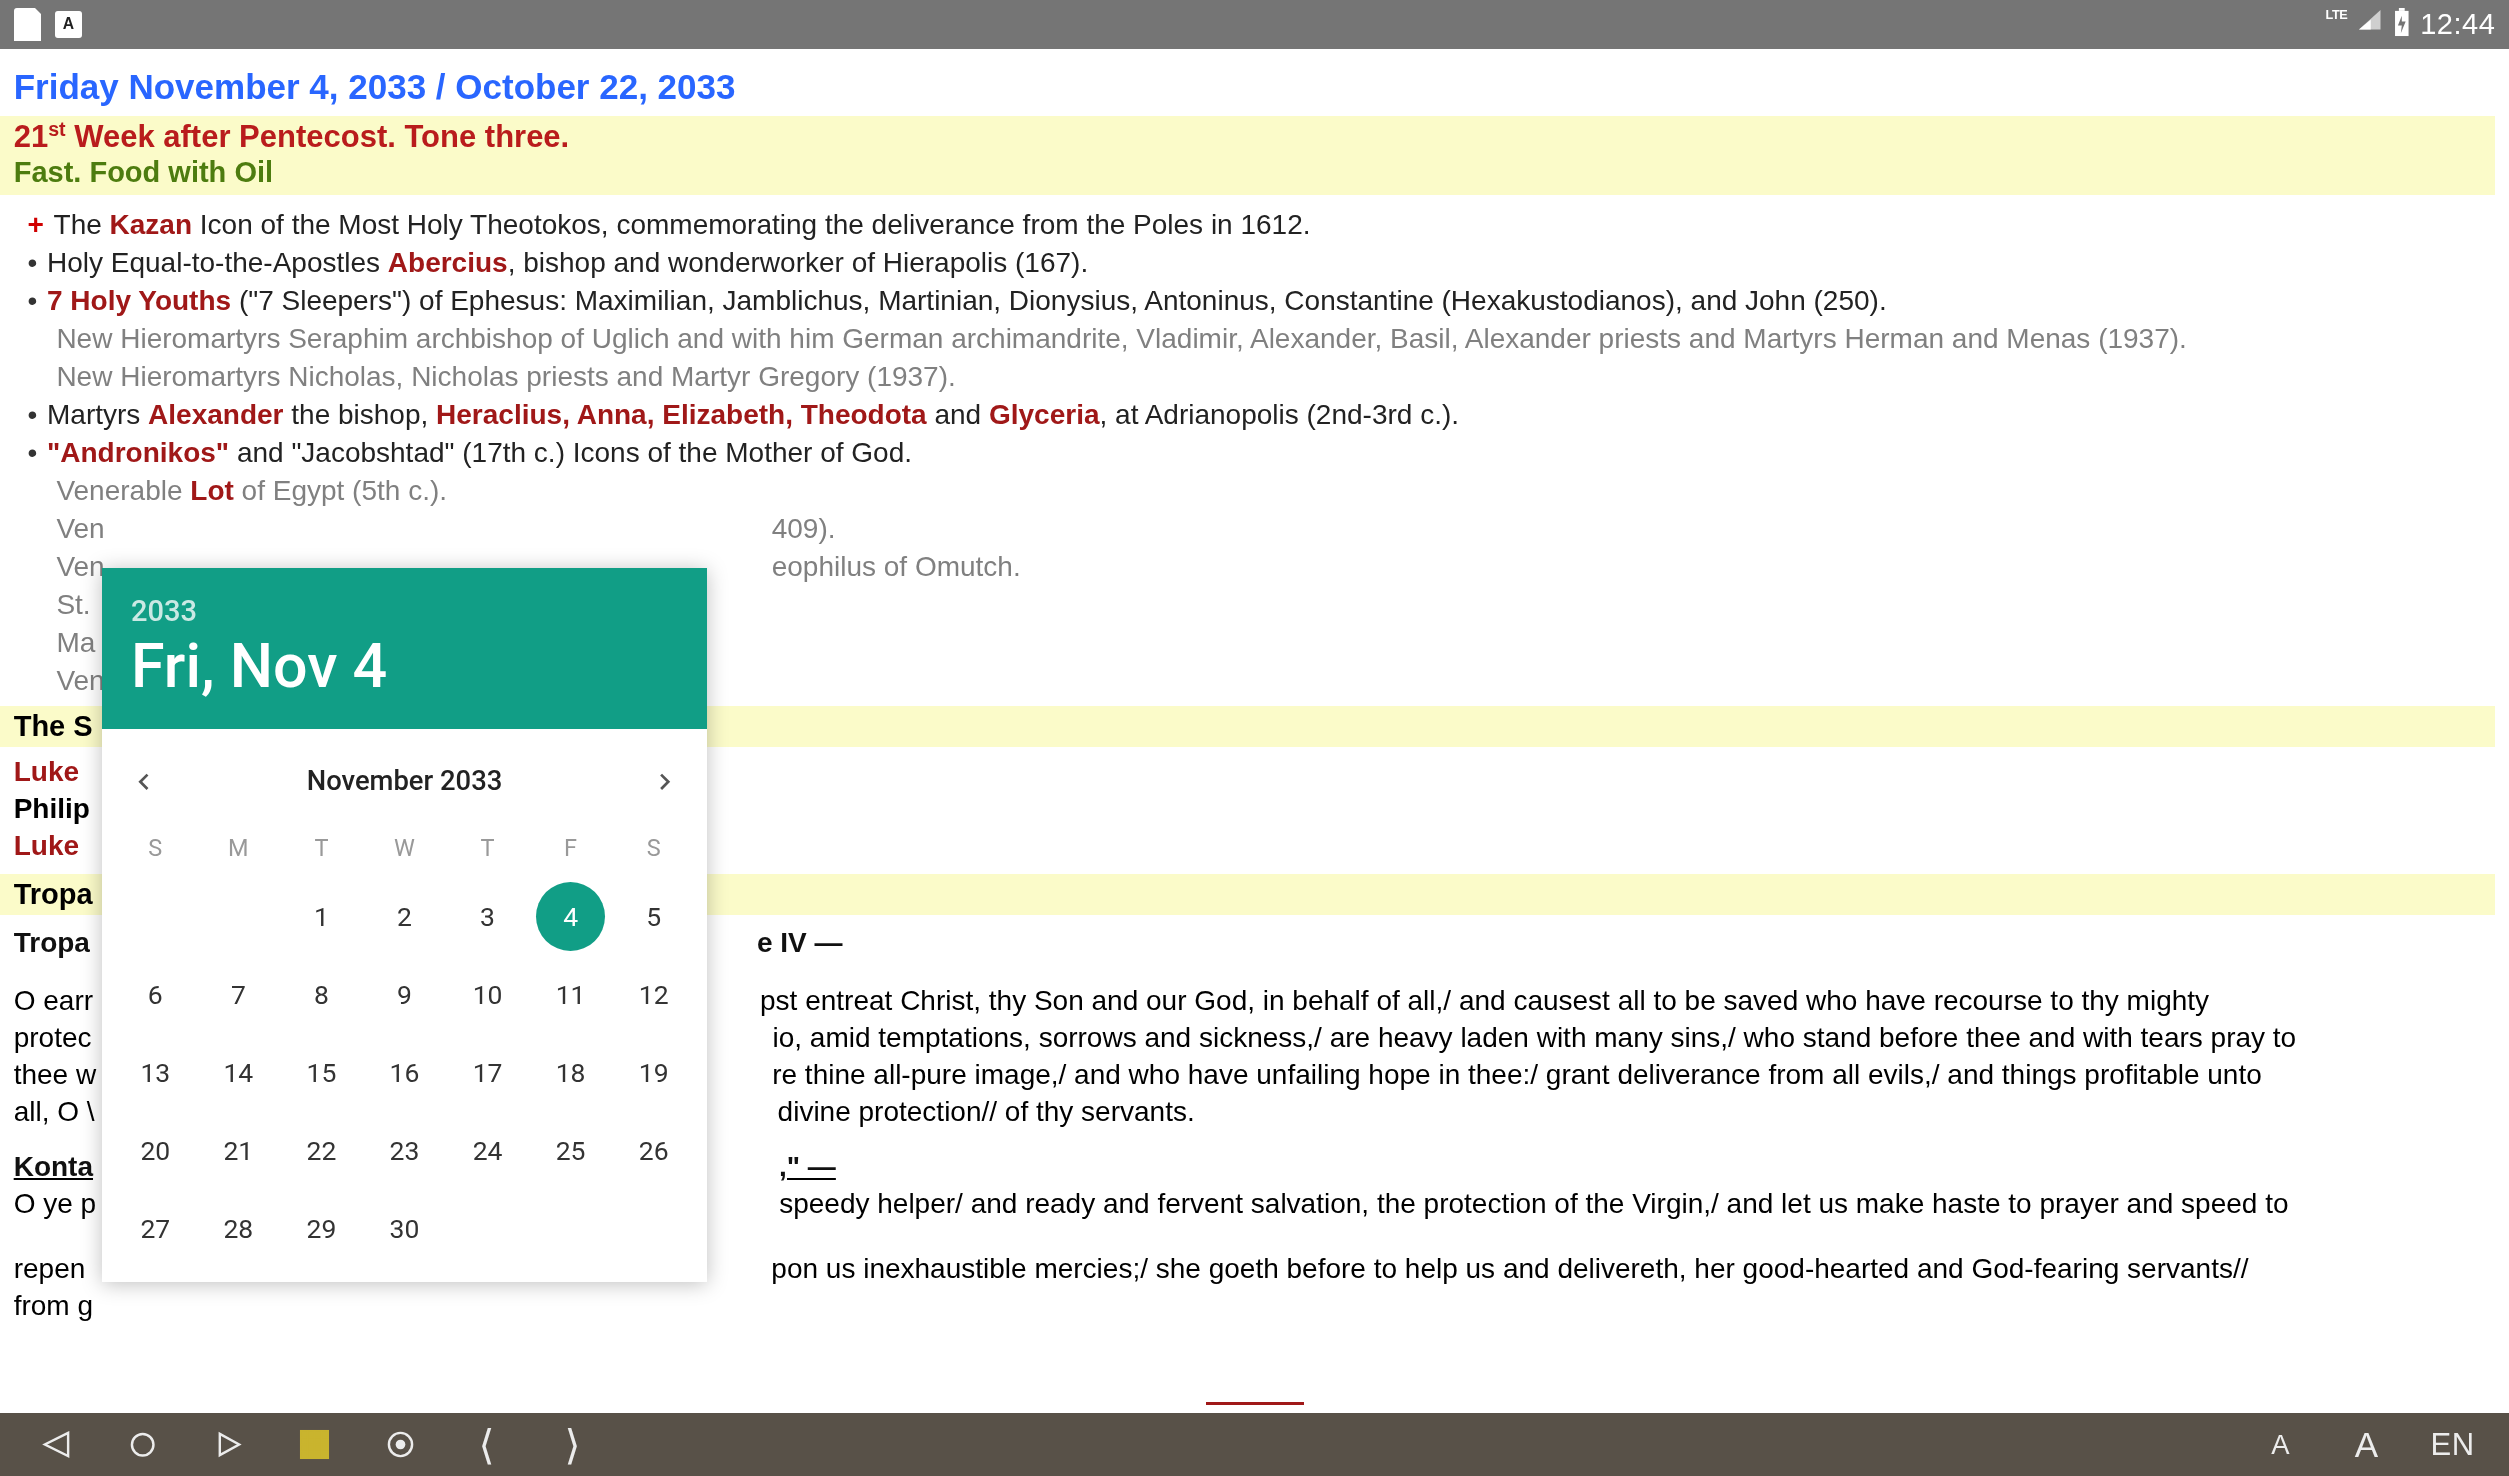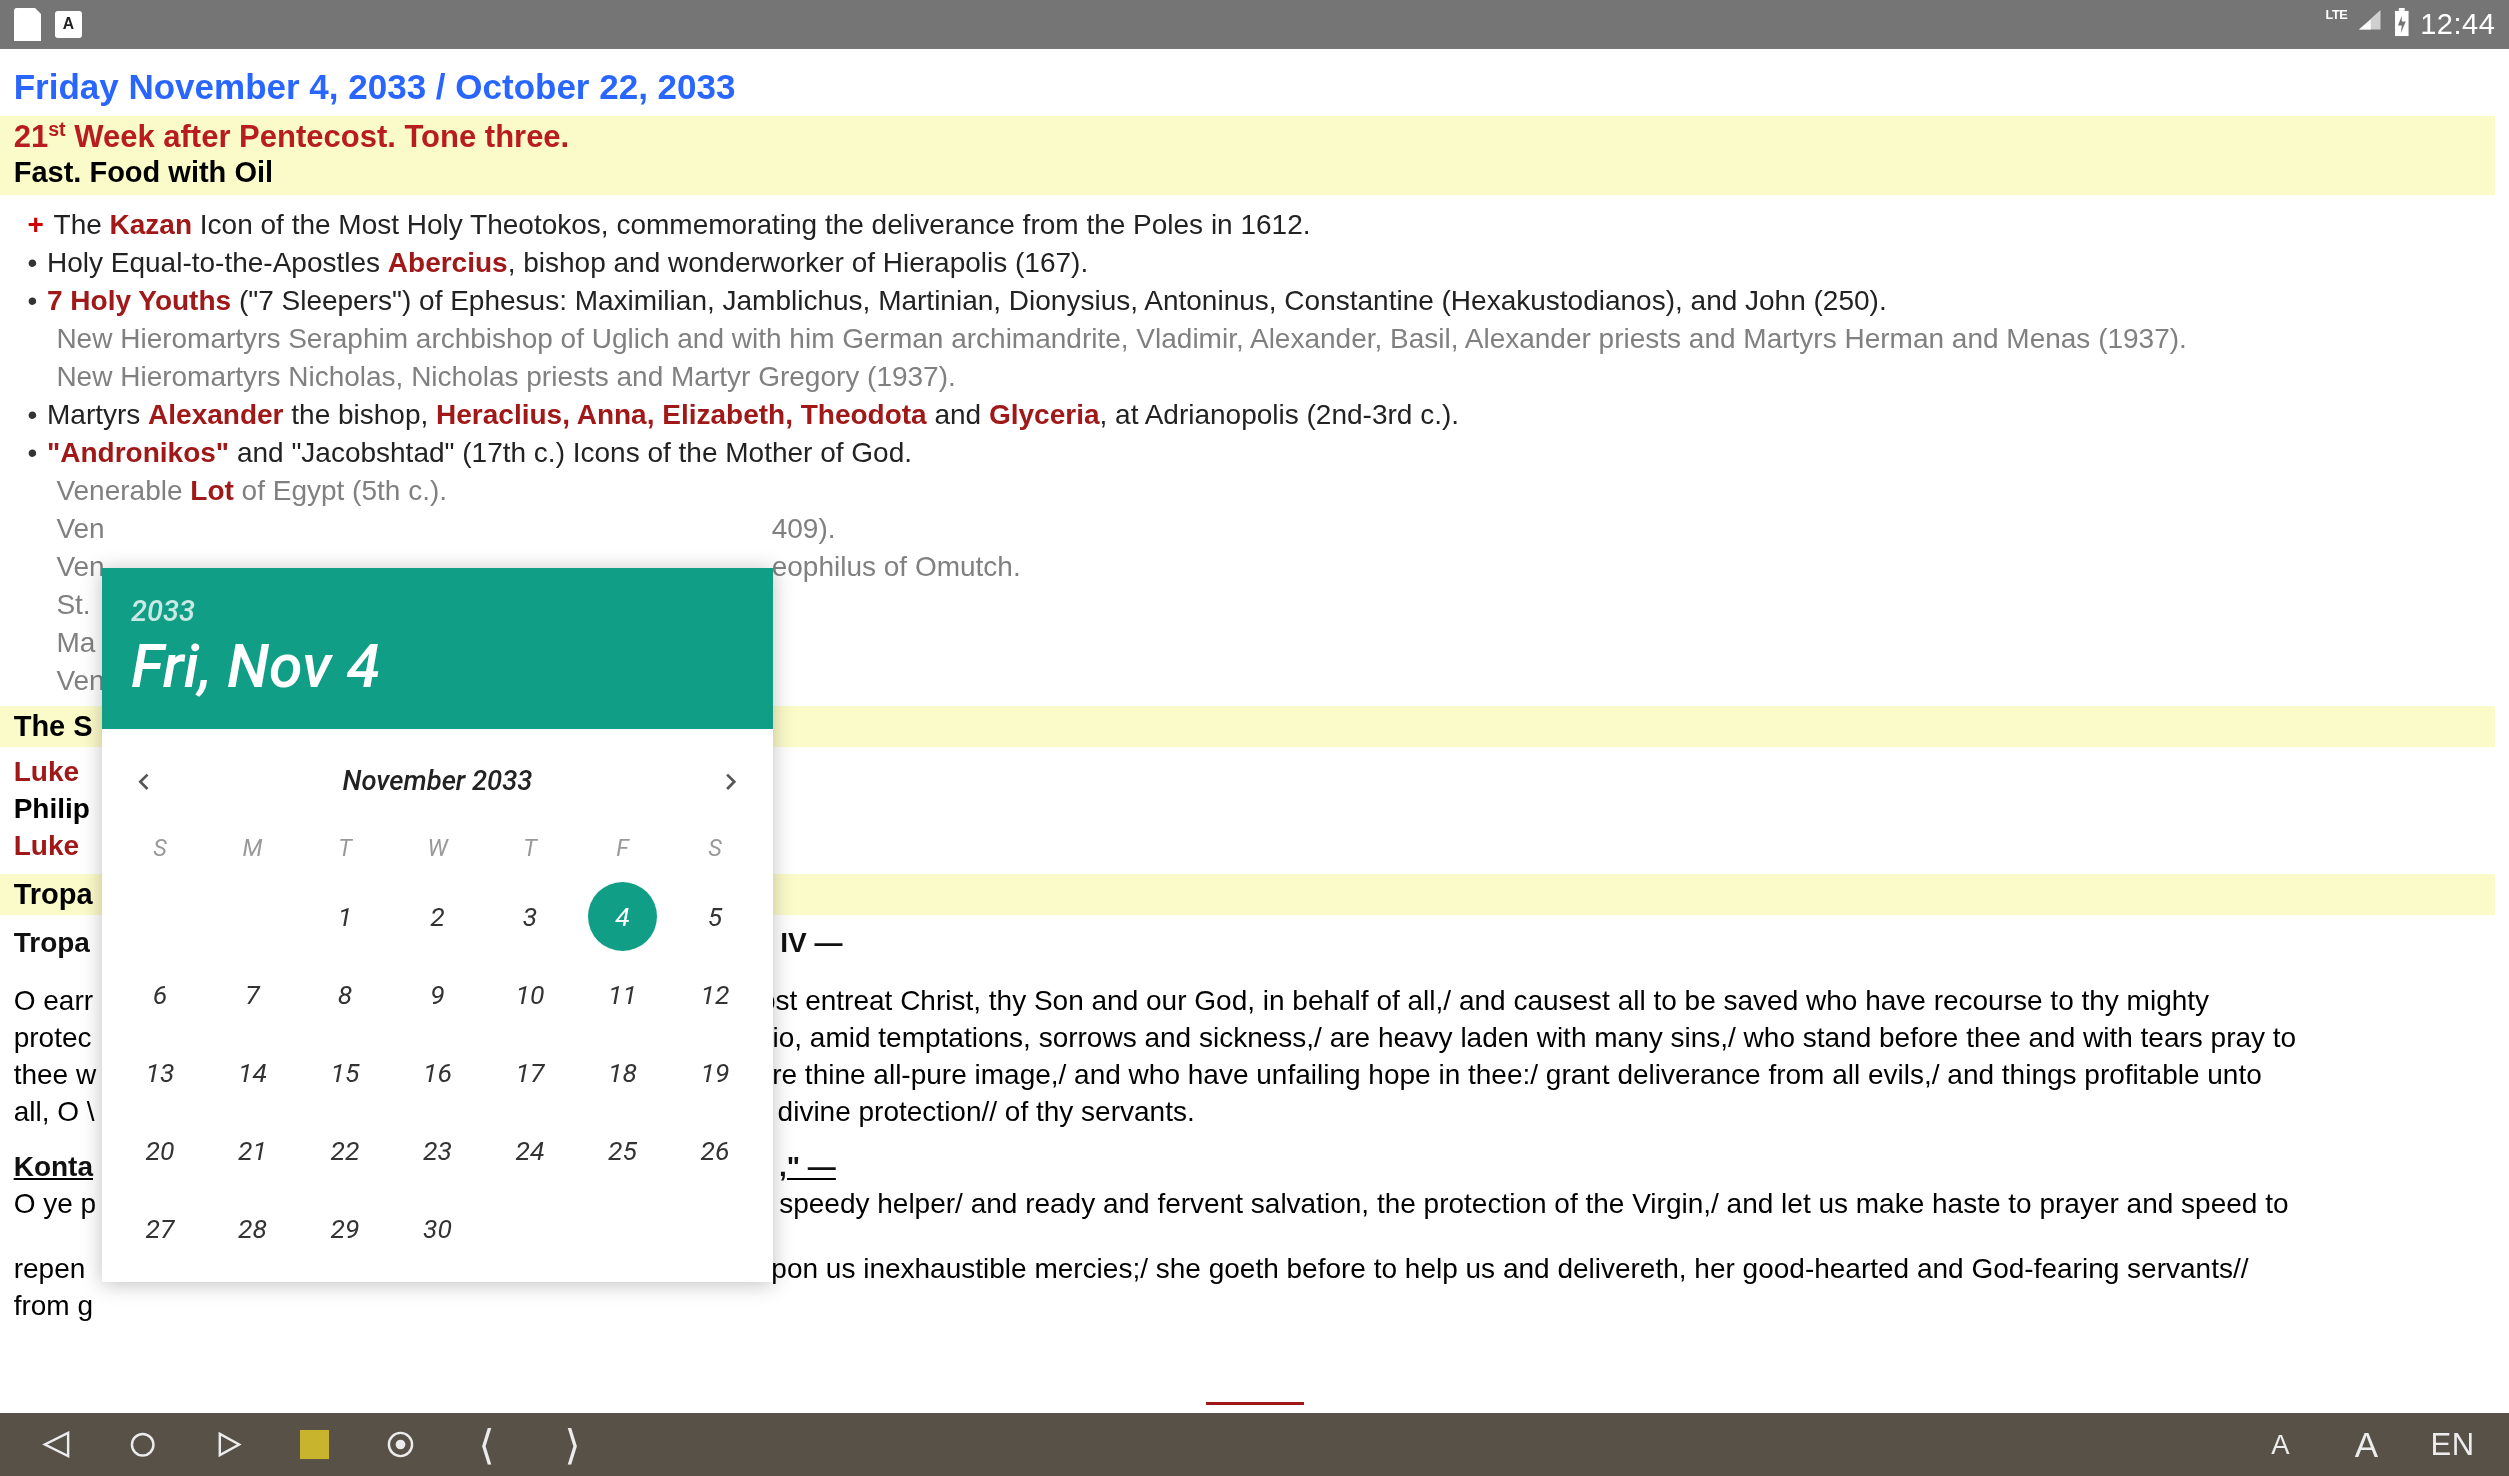--- a/index.html
+++ b/index.html
@@ -13,41 +13,41 @@
   .lte { font-size: 12.7px; font-weight: bold; letter-spacing: -0.5px; }
   .signal-icon svg, .battery-icon svg { display: block; }
   .clock { font-size: 29px; letter-spacing: 0.5px; }
 
   .content { position: relative; width: 100%; height: calc(100% - 49px - 63px); overflow: hidden; background: #fff; }
 
   .date-title { font-size: 35px; font-weight: bold; color: #2966ff; padding: 17.6px 13.7px 9.8px; }
   .week-block { background: #fbfbc9; padding: 2px 13.7px 5.9px; margin: 0 13.7px 5.9px 0; }
   .week-line { font-size: 31px; font-weight: bold; color: #b91c1c; }
   .week-line sup { font-size: 19.6px; vertical-align: super; }
-  .fast-line { font-size: 29px; font-weight: bold; color: #000000; }
+  .fast-line { font-size: 29px; font-weight: bold; color: #4d7c0f; }
 
   .feasts { padding: 5.9px 13.7px 0 27.4px; font-size: 28px; line-height: 38px; color: #222; }
   .feasts .row { display: flex; align-items: flex-start; gap: 9.8px; }
   .feasts .bullet-red { color: #d00000; font-weight: bold; }
   .feasts .bullet { color: #333; }
   .feasts b.red { color: #a01818; font-weight: bold; }
   .feasts .gray { color: #808080; }
   .feasts .indent { padding-left: 29px; }
 
   .scripture-title { background: #fbfbc9; font-size: 29px; font-weight: bold; padding: 3.9px 13.7px; margin: 5.9px 13.7px 3.9px 0; }
   .reading-list { padding: 2px 13.7px; font-size: 28px; line-height: 37px; }
   .reading-list b.red { color: #a01818; font-weight: bold; }
 
   .tropar-title { background: #fbfbc9; font-size: 29px; font-weight: bold; padding: 3.9px 13.7px; margin: 7.8px 13.7px 5.9px 0; }
   .tropar-block { padding: 3.9px 13.7px; font-size: 28px; line-height: 37px; }
   .tropar-block .head { font-weight: bold; color: #111; }
 
   .bottom-rule { position: absolute; left: 50%; transform: translateX(-50%); bottom: 7.8px; width: 98px; height: 2.9px; background: #a01818; }
 
-  .datepicker { position: absolute; left: 102px; top: 519px; width: 671px; background: #fff; box-shadow: 0 2px 19.6px rgba(0,0,0,0.25); z-index: 50; font-family: Roboto, Arial, sans-serif; font-style: italic; }
+  .datepicker { position: absolute; left: 102px; top: 519px; width: 605px; background: #fff; box-shadow: 0 2px 19.6px rgba(0,0,0,0.25); z-index: 50; font-family: Roboto, Arial, sans-serif; }
   .dp-header { background: #119e86; color: #fff; padding: 25.5px 29px 27.4px; }
   .dp-year { font-size: 29px; opacity: 0.78; font-weight: 500; }
   .dp-date { font-size: 61px; font-weight: 500; margin-top: 2px; }
   .dp-nav { display: flex; align-items: center; justify-content: space-between; padding: 33px 23.5px 17.6px; }
   .dp-nav .month { font-size: 27.4px; font-weight: 500; color: #222; }
   .dp-nav .chev { width: 39px; height: 39px; display: flex; align-items: center; justify-content: center; color: #555; cursor: pointer; }
   .dp-nav .chev svg { width: 21.6px; height: 21.6px; }
   .dp-grid-head, .dp-grid { display: grid; grid-template-columns: repeat(7, 1fr); text-align: center; padding: 0 11.8px; }
   .dp-grid-head div { font-size: 23.5px; color: #999; padding: 15.7px 0; }
   .dp-grid div { font-size: 26.5px; color: #333; padding: 23.5px 0; cursor: pointer; position: relative; }

